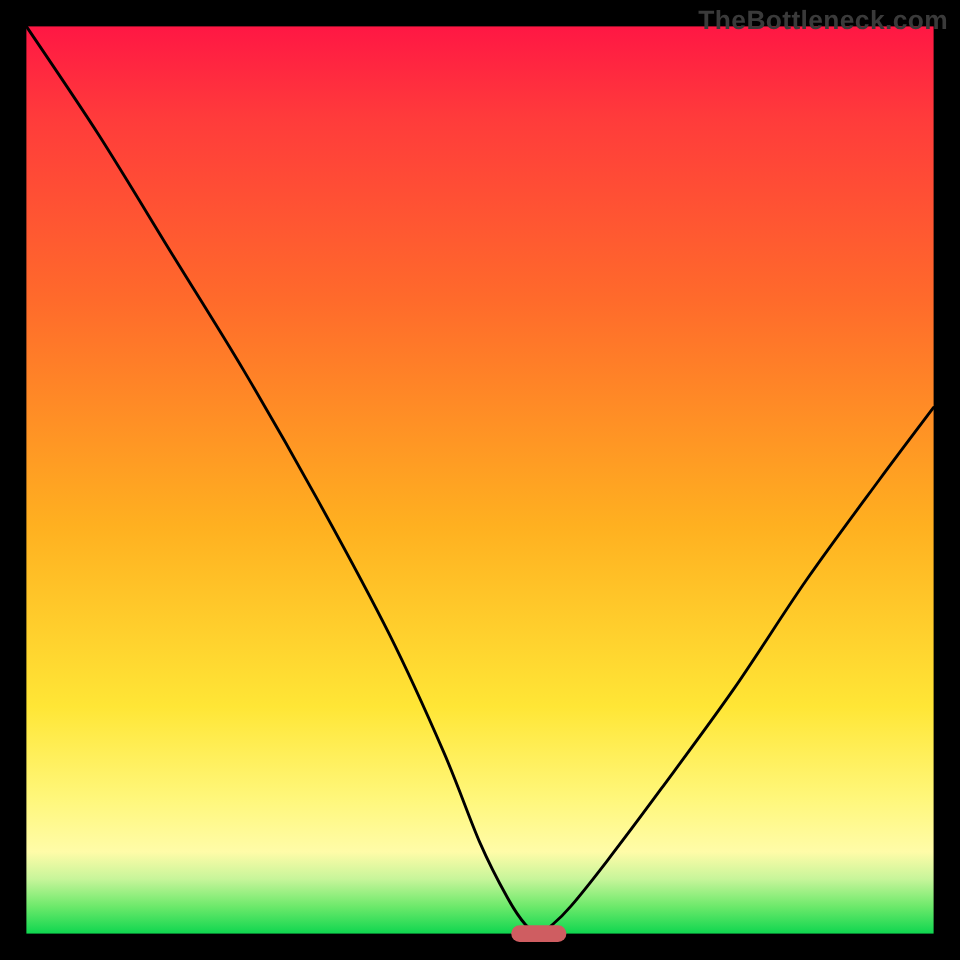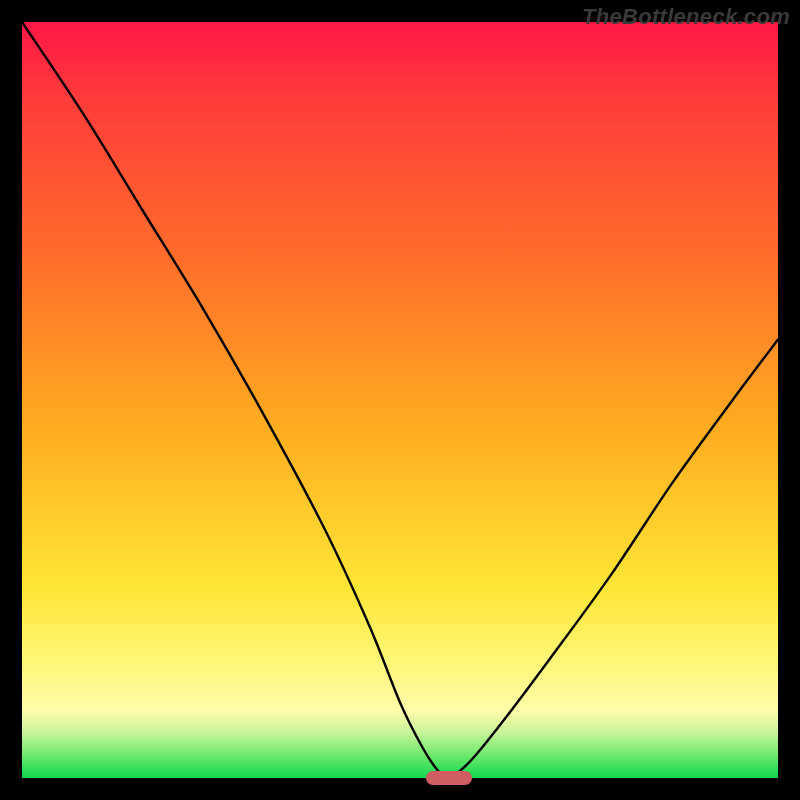--- a/index.html
+++ b/index.html
@@ -9,21 +9,20 @@
     height: 800px;
     background: #000;
     font-family: Arial, Helvetica, sans-serif;
     overflow: hidden;
   }
   .frame {
     position: relative;
     width: 800px;
     height: 800px;
     background: #000;
-    font-style: italic;
   }
   .plot-area {
     position: absolute;
     left: 22px;
     top: 22px;
     width: 756px;
     height: 756px;
     
     background: linear-gradient(
       to bottom,

